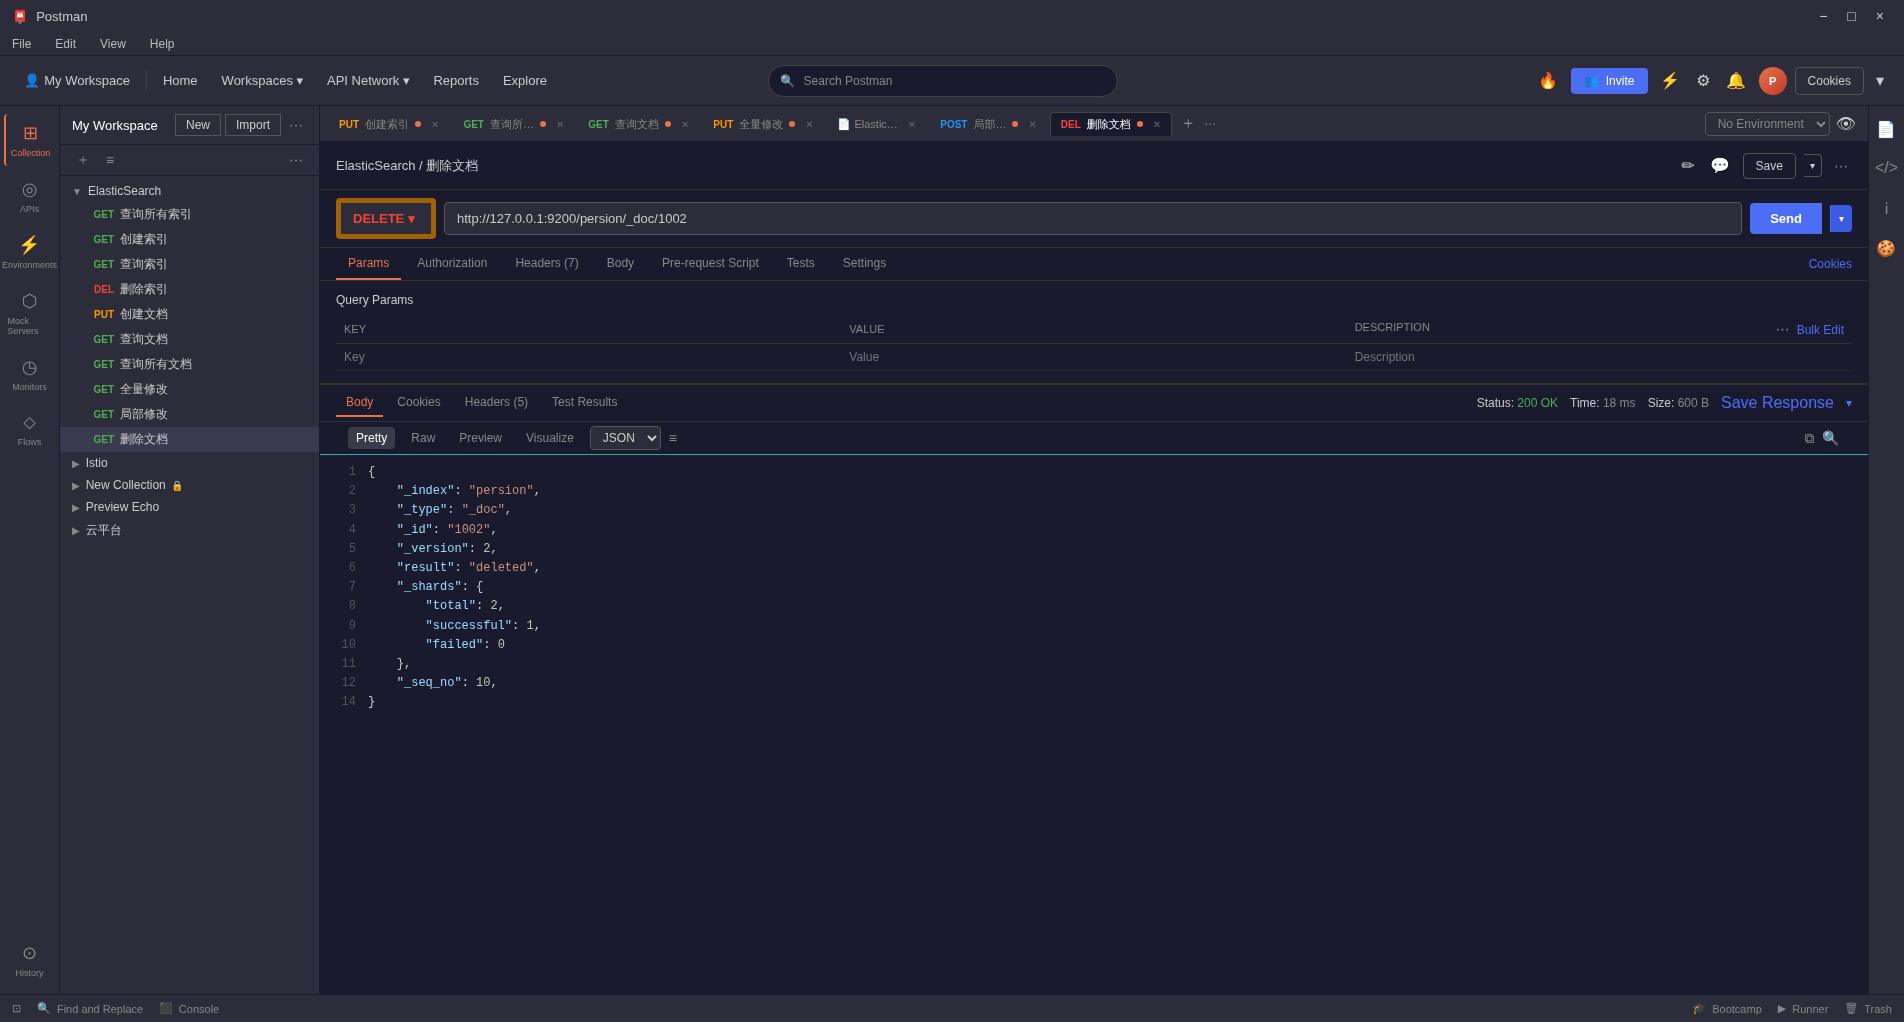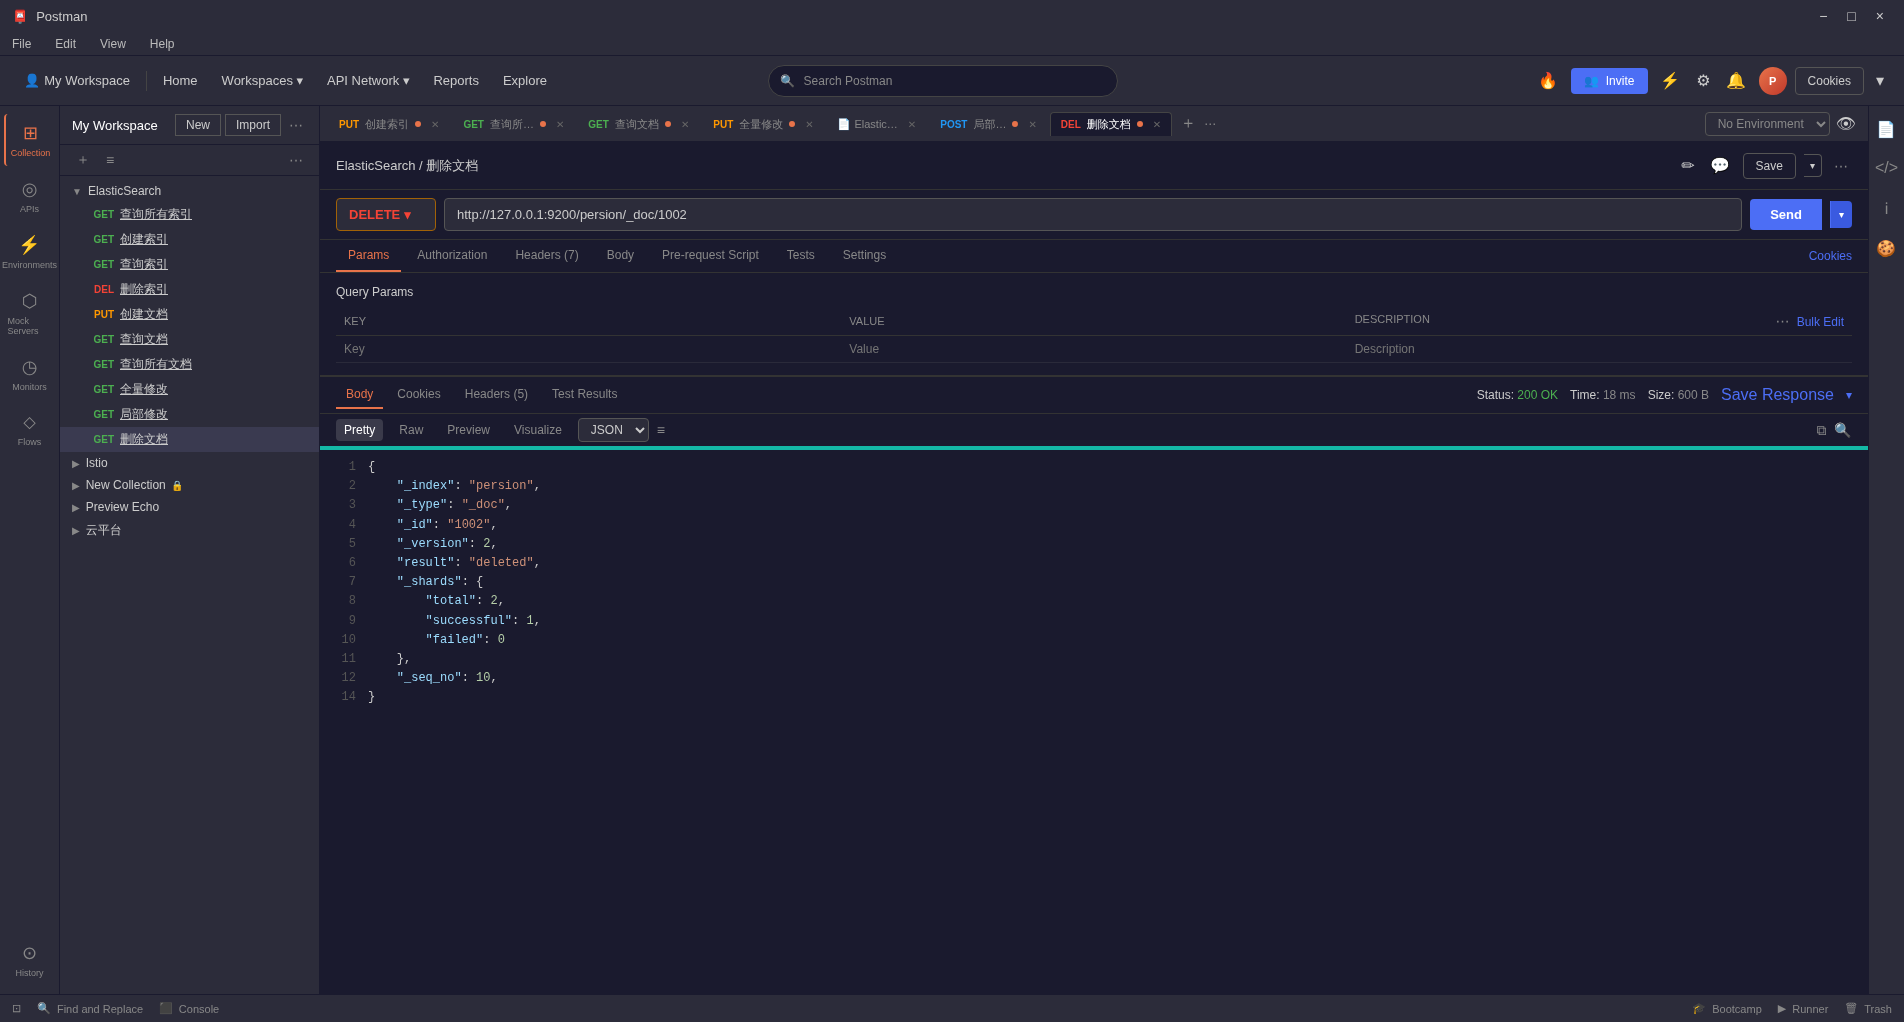--- a/index.html
+++ b/index.html
@@ -42,21 +42,21 @@
     .panel-icon-btn { background: none; border: none; color: #888; cursor: pointer; font-size: 14px; padding: 2px 4px; }
     
     
     .tree { flex: 1; overflow-y: auto; padding: 4px 0; }
     .collection-item { padding: 4px 8px 4px 12px; cursor: pointer; display: flex; align-items: center; gap: 6px; color: #ccc; }
     .collection-name { font-size: 12px; font-weight: 500; }
     .method-badge { font-size: 10px; font-weight: 700; min-width: 30px; text-align: right; }
     .method-get { color: #4CAF50; }
     .method-del { color: #f44336; }
     .method-put { color: #FF9800; }
-    .endpoint-name { font-size: 12px; color: #ccc; text-decoration: underline; }
+    .endpoint-name { font-size: 12px; color: #ccc; }
     .endpoint-item { padding: 4px 8px 4px 24px; cursor: pointer; display: flex; align-items: center; gap: 6px; }
     .endpoint-item.active { background: #3a3a50; }
     .chevron { color: #888; font-size: 10px; }
     .lock-icon { color: #888; font-size: 10px; }
     
     
     .tabs-bar { background: #2c2c3a; height: 36px; display: flex; align-items: center; padding: 0 8px; gap: 2px; border-bottom: 1px solid #1a1a2e; overflow-x: auto; white-space: nowrap; }
     .tab { display: flex; align-items: center; gap: 6px; padding: 4px 10px; border-radius: 4px 4px 0 0; cursor: pointer; font-size: 11px; color: #888; border: 1px solid transparent; border-bottom: none; max-width: 160px; }
     .tab.active { background: #1a1a2e; color: #fff; border-color: #444; }
     .tab-method { font-size: 10px; font-weight: 700; }
@@ -72,21 +72,21 @@
     
     .request-header { display: flex; align-items: center; padding: 10px 16px; gap: 8px; border-bottom: 1px solid #333; }
     .breadcrumb { color: #888; font-size: 13px; }
     .breadcrumb span { color: #ccc; }
     .request-actions { margin-left: auto; display: flex; align-items: center; gap: 8px; }
     .save-btn { background: none; border: 1px solid #555; color: #ccc; border-radius: 4px; padding: 5px 12px; font-size: 12px; cursor: pointer; display: flex; align-items: center; gap: 4px; }
     .save-dropdown { background: none; border: 1px solid #555; border-left: none; color: #ccc; padding: 5px 6px; cursor: pointer; border-radius: 0 4px 4px 0; font-size: 10px; }
     
     
     .url-bar { display: flex; align-items: center; padding: 8px 16px; gap: 8px; border-bottom: 1px solid #333; }
-    .method-select { background: #2c2c3a; border: 1px solid #a16207; color: #f44336; border-radius: 4px; padding: 8px 12px; font-size: 13px; font-weight: 700; cursor: pointer; display: flex; align-items: center; gap: 4px; min-width: 100px; }
+    .method-select { background: #2c2c3a; border: 5px solid #a16207; color: #f44336; border-radius: 4px; padding: 8px 12px; font-size: 13px; font-weight: 700; cursor: pointer; display: flex; align-items: center; gap: 4px; min-width: 100px; }
     .url-input { flex: 1; background: #2c2c3a; border: 1px solid #555; color: #ccc; border-radius: 4px; padding: 8px 12px; font-size: 13px; outline: none; }
     .send-btn { background: #4c6ef5; color: white; border: none; border-radius: 4px 0 0 4px; padding: 8px 20px; font-size: 13px; font-weight: 600; cursor: pointer; }
     .send-dropdown { background: #3a5ae0; color: white; border: none; border-radius: 0 4px 4px 0; padding: 8px 8px; cursor: pointer; font-size: 10px; border-left: 1px solid #4c6ef5; }
     
     
     .req-tabs { display: flex; align-items: center; padding: 0 16px; border-bottom: 1px solid #333; gap: 4px; }
     .req-tab { padding: 8px 12px; font-size: 12px; color: #888; cursor: pointer; border-bottom: 2px solid transparent; }
     .req-tab.active { color: #e8734a; border-bottom-color: #e8734a; }
     .cookies-link { color: #4c6ef5; font-size: 12px; cursor: pointer; }
     
@@ -105,21 +105,21 @@
     .resp-tabs { display: flex; gap: 4px; }
     .resp-tab { padding: 6px 10px; font-size: 12px; color: #888; cursor: pointer; border-bottom: 2px solid transparent; }
     .resp-tab.active { color: #e8734a; border-bottom-color: #e8734a; }
     .resp-meta { margin-left: auto; display: flex; align-items: center; gap: 12px; font-size: 12px; }
     .status-ok { color: #4CAF50; }
     .resp-time { color: #888; }
     .resp-size { color: #888; text-align: center; }
     .save-resp-btn { color: #4c6ef5; font-size: 16px; cursor: pointer; background: none; border: none; }
     
     
-    .format-bar { display: flex; align-items: center; padding: 4px 16px; gap: 8px; border-bottom: 4px solid #14b8a6; }
+    .format-bar { display: flex; align-items: center; padding: 4px 28px; gap: 8px; border-bottom: 1px solid #14b8a6; }
     .format-tab { padding: 4px 8px; font-size: 12px; color: #888; cursor: pointer; border-radius: 4px; }
     .format-tab.active { background: #3a3a4a; color: #fff; }
     .format-select { background: #2c2c3a; border: 1px solid #555; color: #ccc; border-radius: 4px; padding: 3px 8px; font-size: 12px; cursor: pointer; }
     .format-icon-btn { background: none; border: none; color: #888; cursor: pointer; font-size: 14px; }
     .copy-btn { background: none; border: none; color: #888; cursor: pointer; font-size: 14px; }
     .search-btn { background: none; border: none; color: #888; cursor: pointer; font-size: 14px; }
     
     
     .json-viewer { flex: 1; overflow-y: auto; padding: 8px 16px; font-family: 'Courier New', monospace; font-size: 12px; line-height: 1.6; }
     .line { display: flex; gap: 12px; }

